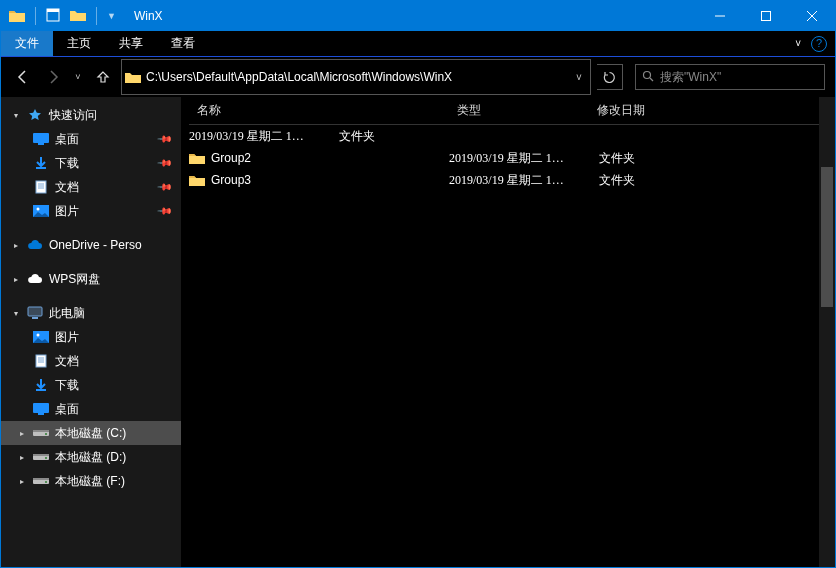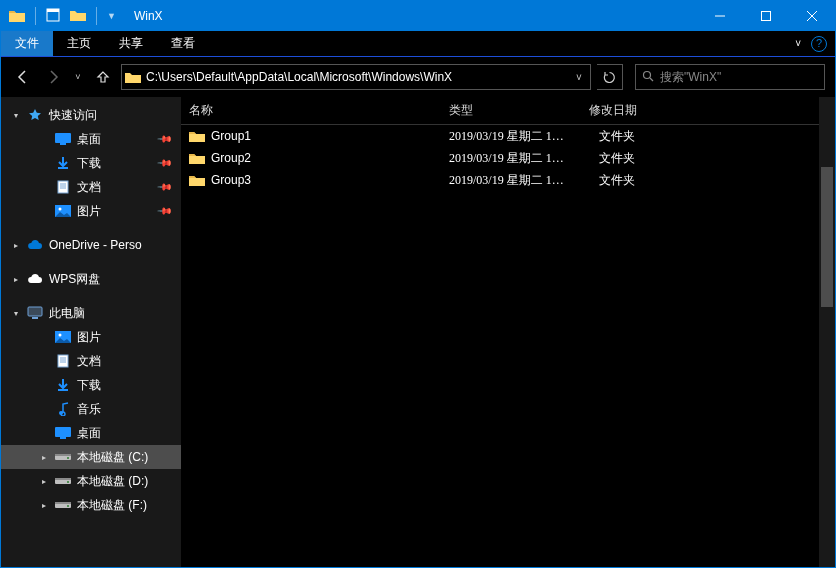--- a/index.html
+++ b/index.html
@@ -25,44 +25,44 @@
   .ribbon .spacer { flex: 1; }
   .ribbon .rb-right { display: flex; align-items: center; padding-right: 8px; gap: 10px; }
   .ribbon .caret { color: #fff; font-size: 10px; }
   .ribbon .help { width: 16px; height: 16px; border-radius: 50%; border: 1px solid #0078d7; color: #0078d7; font-size: 11px; display: flex; align-items: center; justify-content: center; line-height: 1; }
 
   
   .navrow { height: 40px; background: #000; display: flex; align-items: center; padding: 0 10px; gap: 6px; }
   .nav-btn { width: 24px; height: 24px; display: flex; align-items: center; justify-content: center; color: #d0d0d0; font-size: 14px; }
   .nav-btn.disabled { color: #666; }
   .nav-hist { width: 14px; color: #ccc; font-size: 9px; display:flex; align-items:center; justify-content:center; }
-  .addrwrap { flex: 1; height: 26px; border: 1px solid #555; background: #000; display: flex; align-items: center; }
+  .addrwrap { flex: 1; height: 36px; border: 1px solid #555; background: #000; display: flex; align-items: center; }
   .addrwrap .folder-mini { width: 22px; display:flex; align-items:center; justify-content:center; }
   .addrwrap input { flex:1; height: 100%; background: #000; border: none; outline: none; color: #fff; font-size: 12px; padding: 0 2px; }
   .addrwrap .addr-drop { width: 22px; height: 24px; display:flex; align-items:center; justify-content:center; color:#ccc; font-size:10px; border-left:0; }
   .refresh-box { width: 26px; height: 26px; border: 1px solid #555; border-left: none; display:flex; align-items:center; justify-content:center; color:#ccc; font-size:13px; }
   .searchbox { width: 190px; height: 26px; border: 1px solid #555; background: #000; display: flex; align-items: center; margin-left: 6px; padding: 0 6px; gap: 6px; }
   .searchbox .s-ic { color: #888; font-size: 12px; }
   .searchbox span.ph { color: #888; font-size: 12px; }
 
   
   .body { flex: 1; display: flex; min-height: 0; }
 
   .sidebar { width: 180px; background: #191919; color: #fff; font-size: 12px; overflow: hidden; padding-top: 6px; position:relative; }
   .sidebar .node { display: flex; align-items: center; height: 24px; padding-left: 10px; gap: 6px; white-space: nowrap; }
-  .sidebar .node.sub { padding-left: 38px; }
+  .sidebar .node.sub { padding-left: 16px; }
   .sidebar .node .exp { width: 10px; color: #ccc; font-size: 8px; text-align:center; }
   .sidebar .node .exp.none { visibility: hidden; }
   .sidebar .node .ic { width: 16px; height: 16px; display:flex; align-items:center; justify-content:center; }
   .sidebar .node.selected { background: #4d4d4d; }
   .sidebar .pin { margin-left: auto; margin-right: 10px; color: #aaa; font-size: 10px; transform: rotate(45deg); }
   .sidebar .spacer-node { height: 10px; }
 
   .content { flex: 1; background: #000; color: #fff; font-size: 12px; display: flex; flex-direction: column; position:relative; }
-  .cols { height: 28px; display: flex; align-items: center; border-bottom: 1px solid #333; color: #ddd; }
+  .cols { height: 28px; display: flex; align-items: center; border-bottom: 1px solid #333; color: #ddd; margin-left: 8px; }
   .col { padding: 0 8px; height: 100%; display:flex; align-items:center; border-right: 0px solid #333; }
   .col.name { width: 260px; }
   .col.date { width: 150px; }
   .col.type { width: 140px; }
   .col.size { flex: 1; }
   .rows { flex: 1; overflow: auto; }
   .row { height: 22px; display: flex; align-items: center; }
   .cell { padding: 0 8px; overflow: hidden; text-overflow: ellipsis; white-space: nowrap; }
   .cell.name { width: 260px; display:flex; align-items:center; gap:6px; }
   .cell.date { width: 150px; font-family: Liberation Serif, serif; }
@@ -298,30 +298,20 @@
               <svg width="14" height="14" viewBox="0 0 14 14">
                 <path d="M7 1v8M3 6l4 4 4-4" fill="none" stroke="#1e90ff" stroke-width="2"></path>
                 <path d="M2 12h10" stroke="#1e90ff" stroke-width="2"></path>
               </svg>
             </span>
             <span>下载</span>
           </div>
           <div class="node sub">
             <span class="exp" style="visibility:hidden">▸</span>
             <span class="ic">
-              <svg width="12" height="14" viewBox="0 0 12 14">
-                <path d="M4 12a2 2 0 1 0 0-.01zM6 10V2l5-1" fill="none" stroke="#1e90ff" stroke-width="1.5"></path>
-                <circle cx="4" cy="11" r="2" fill="#1e90ff"></circle>
-              </svg>
-            </span>
-            <span>音乐</span>
-          </div>
-          <div class="node sub">
-            <span class="exp" style="visibility:hidden">▸</span>
-            <span class="ic">
               <svg width="16" height="12" viewBox="0 0 16 12">
                 <rect x="0" y="0" width="16" height="10" rx="1" fill="#1e90ff"></rect>
                 <rect x="5" y="10" width="6" height="2" fill="#1e90ff"></rect>
               </svg>
             </span>
             <span>桌面</span>
           </div>
         </div>
       <div id="drive-items">
           <div class="node sub selected">
@@ -361,27 +351,20 @@
     </div>
 
     <div class="content">
       <div class="cols">
         <div class="col name">名称</div>
         <div class="col type">类型</div>
         <div class="col date">修改日期</div>
       </div>
       <div class="rows" id="rows">
           <div class="row">
-            <div class="cell name">
-              <span class="fic"><svg width="16" height="14" viewBox="0 0 16 14">
-                  <path d="M0 3h5l2 2h9v8H0z" fill="#ffd76b"></path>
-                  <path d="M0 3h5l2 2H0z" fill="#e8b74a"></path>
-                </svg></span>
-              <span>Group1</span>
-            </div>
             <div class="cell date">2019/03/19 星期二 1…</div>
             <div class="cell type">文件夹</div>
             <div class="cell size"></div>
           </div>
           <div class="row">
             <div class="cell name">
               <span class="fic"><svg width="16" height="14" viewBox="0 0 16 14">
                   <path d="M0 3h5l2 2h9v8H0z" fill="#ffd76b"></path>
                   <path d="M0 3h5l2 2H0z" fill="#e8b74a"></path>
                 </svg></span>

